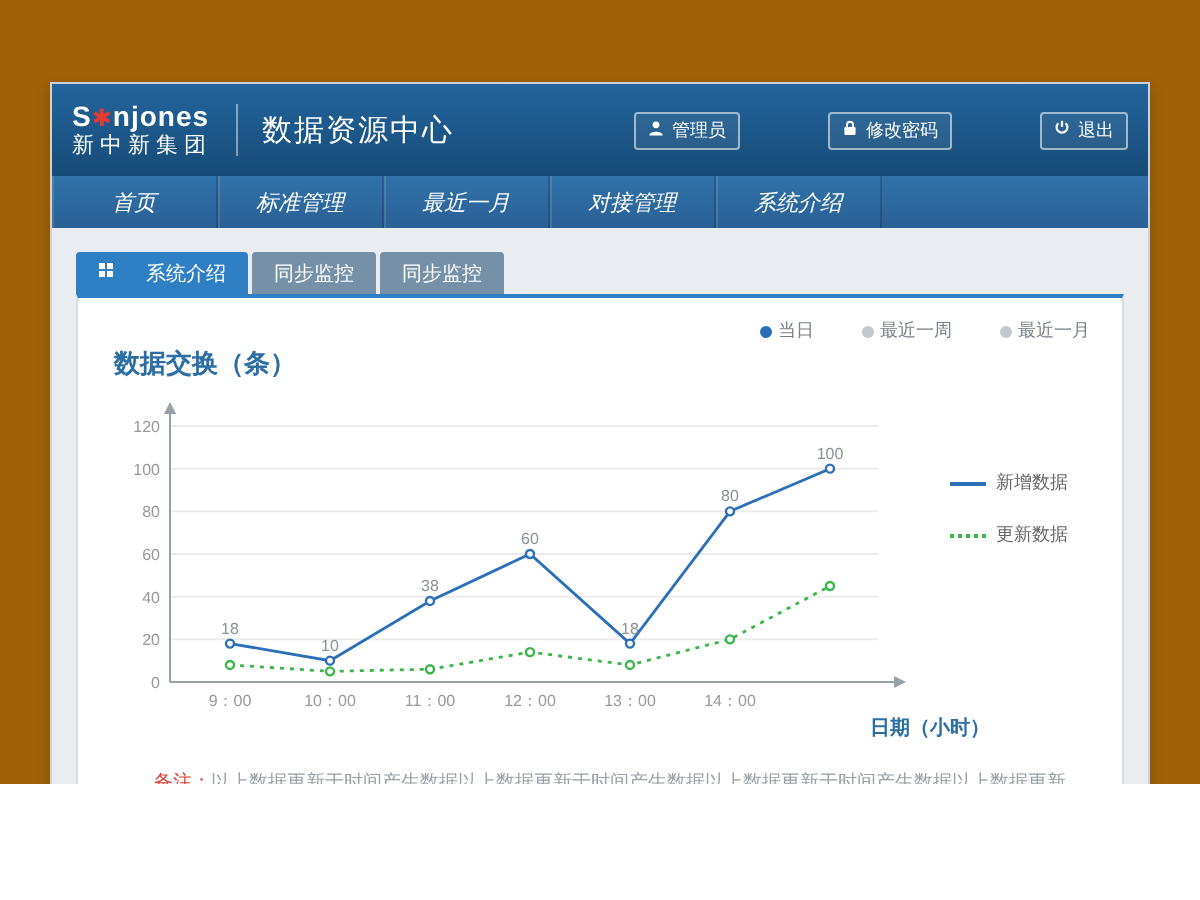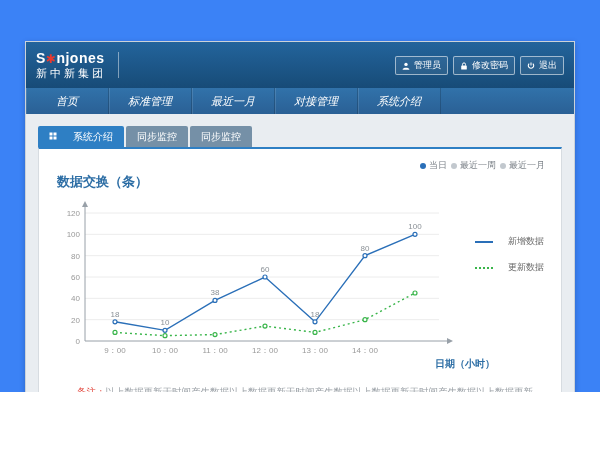--- a/index.html
+++ b/index.html
@@ -1,76 +1,77 @@
 <!DOCTYPE html>
 <html><head>
 <meta charset="utf-8">
 <style>
   html,body{margin:0;padding:0;}
-  .stage{width:600px;height:392px;background:#3b82f6;position:relative;overflow:hidden;
+  .stage{width:600px;height:392px;background:#a16207;position:relative;overflow:hidden;
          font-family:"Liberation Sans","DejaVu Sans",sans-serif;}
   .window{position:absolute;left:25px;top:41px;width:550px;height:371px;background:#e9edf1;
           border:1px solid #ccd2d8;box-shadow:0 2px 6px rgba(0,0,0,.2);box-sizing:border-box;overflow:hidden;}
 
   
   .topbar{height:46px;background:linear-gradient(#23649c,#174b77);display:flex;align-items:center;
           padding:0 10px;color:#fff;}
   .logo{line-height:1;}
   .logo-main{font-size:14px;font-weight:bold;letter-spacing:.5px;}
   .logo-star{color:#e8392f;font-size:12px;}
   .logo-sub{font-size:11px;font-weight:normal;letter-spacing:3px;margin-top:3px;}
   .hdr-divider{width:1px;height:26px;background:rgba(255,255,255,.45);margin:0 12px;}
   .page-title{font-size:15px;letter-spacing:1px;}
   .topbar-right{margin-left:auto;display:flex;gap:5px;}
-  .hdr-btn{display:flex;align-items:flex-end;gap:4px;font-size:9px;color:#fff;
+  .hdr-btn{display:flex;align-items:center;gap:4px;font-size:9px;color:#fff;
            background:rgba(255,255,255,.07);border:1px solid rgba(255,255,255,.55);
-           border-radius:2px;padding:2px 6px;cursor:pointer;font-family:Liberation Sans, sans-serif;}
+           border-radius:2px;padding:2px 6px;cursor:pointer;font-family:Liberation Sans, sans-serif;margin-left:39px;}
 
   
   .nav{height:26px;background:linear-gradient(#3172aa,#2a6095);display:flex;font-style:italic;}
   .nav-item{min-width:58px;padding:0 12px;display:flex;align-items:center;justify-content:center;
             color:#fff;font-size:11px;border-right:1px solid rgba(0,0,0,.18);
             box-shadow:inset 1px 0 0 rgba(255,255,255,.12);cursor:pointer;white-space:nowrap;}
 
   
   .content{padding:12px;height:calc(100% - 72px);box-sizing:border-box;}
   .tabs{display:flex;gap:2px;}
   .tab{height:21px;display:flex;align-items:center;gap:16px;padding:0 11px;font-size:10px;color:#fff;
        background:#7590a7;border-radius:2px 2px 0 0;cursor:pointer;white-space:nowrap;}
   .tab.active{background:#2e7fc4;}
   .panel{background:#fff;border:1px solid #d7dce1;border-top:2px solid #2e7fc4;position:relative;
          height:calc(100% - 21px);box-sizing:border-box;padding:8px 10px;overflow:hidden;}
 
-  .range-legend{position:absolute;top:10px;right:16px;display:flex;gap:4px;font-size:9px;
+  .range-legend{position:absolute;top:10px;right:16px;display:flex;gap:24px;font-size:9px;
                 color:#7a8087;align-items:center;}
   .range-item{display:flex;align-items:center;cursor:pointer;}
   .dot{width:6px;height:6px;border-radius:50%;display:inline-block;margin-right:3px;background:#c2c8ce;}
 
   .y-title{color:#2d6ea5;font-size:13px;font-weight:bold;margin:16px 0 0 8px;}
   .chart-row{display:flex;margin-top:2px;}
   .series-legend{margin-top:42px;font-size:9px;color:#666;padding-left:6px;}
-  .series-item{display:flex;align-items:center;gap:15px;margin-bottom:13px;cursor:pointer;white-space:nowrap;}
+  .series-item{display:flex;align-items:center;gap:5px;margin-bottom:13px;cursor:pointer;white-space:nowrap;}
   .line-sample{width:18px;border-top:2px solid #999;display:inline-block;height:0;}
   .x-title{text-align:right;padding-right:56px;color:#2d6ea5;font-size:10px;font-weight:bold;margin-top:-4px;}
   .note{margin-top:14px;font-size:9.5px;color:#9aa0a6;padding:0 16px 0 28px;line-height:1.5;}
   .note-label{color:#e0392f;text-align:center;}
   svg text{font-family:"Liberation Sans","DejaVu Sans",sans-serif;}
 </style>
 </head>
 <body>
 
 <div class="stage">
   <div class="window">
 
     <div class="topbar">
       <div class="logo">
         <div class="logo-main"><span>S</span><span class="logo-star">✱</span><span>njones</span></div>
         <div class="logo-sub">新中新集团</div>
       </div>
       <div class="hdr-divider"></div>
+      <div class="page-title">数据资源中心</div>
       <div class="topbar-right">
         <button class="hdr-btn">
           <span><svg width="8" height="8" viewBox="0 0 8 8">
                 <circle cx="4" cy="2.4" r="1.7" fill="#fff"></circle>
                 <path d="M0.6 7.8 C0.6 5.2 7.4 5.2 7.4 7.8 Z" fill="#fff"></path>
               </svg></span>
           <span>管理员</span>
         </button>
         <button class="hdr-btn">
           <span><svg width="8" height="8" viewBox="0 0 8 8">

